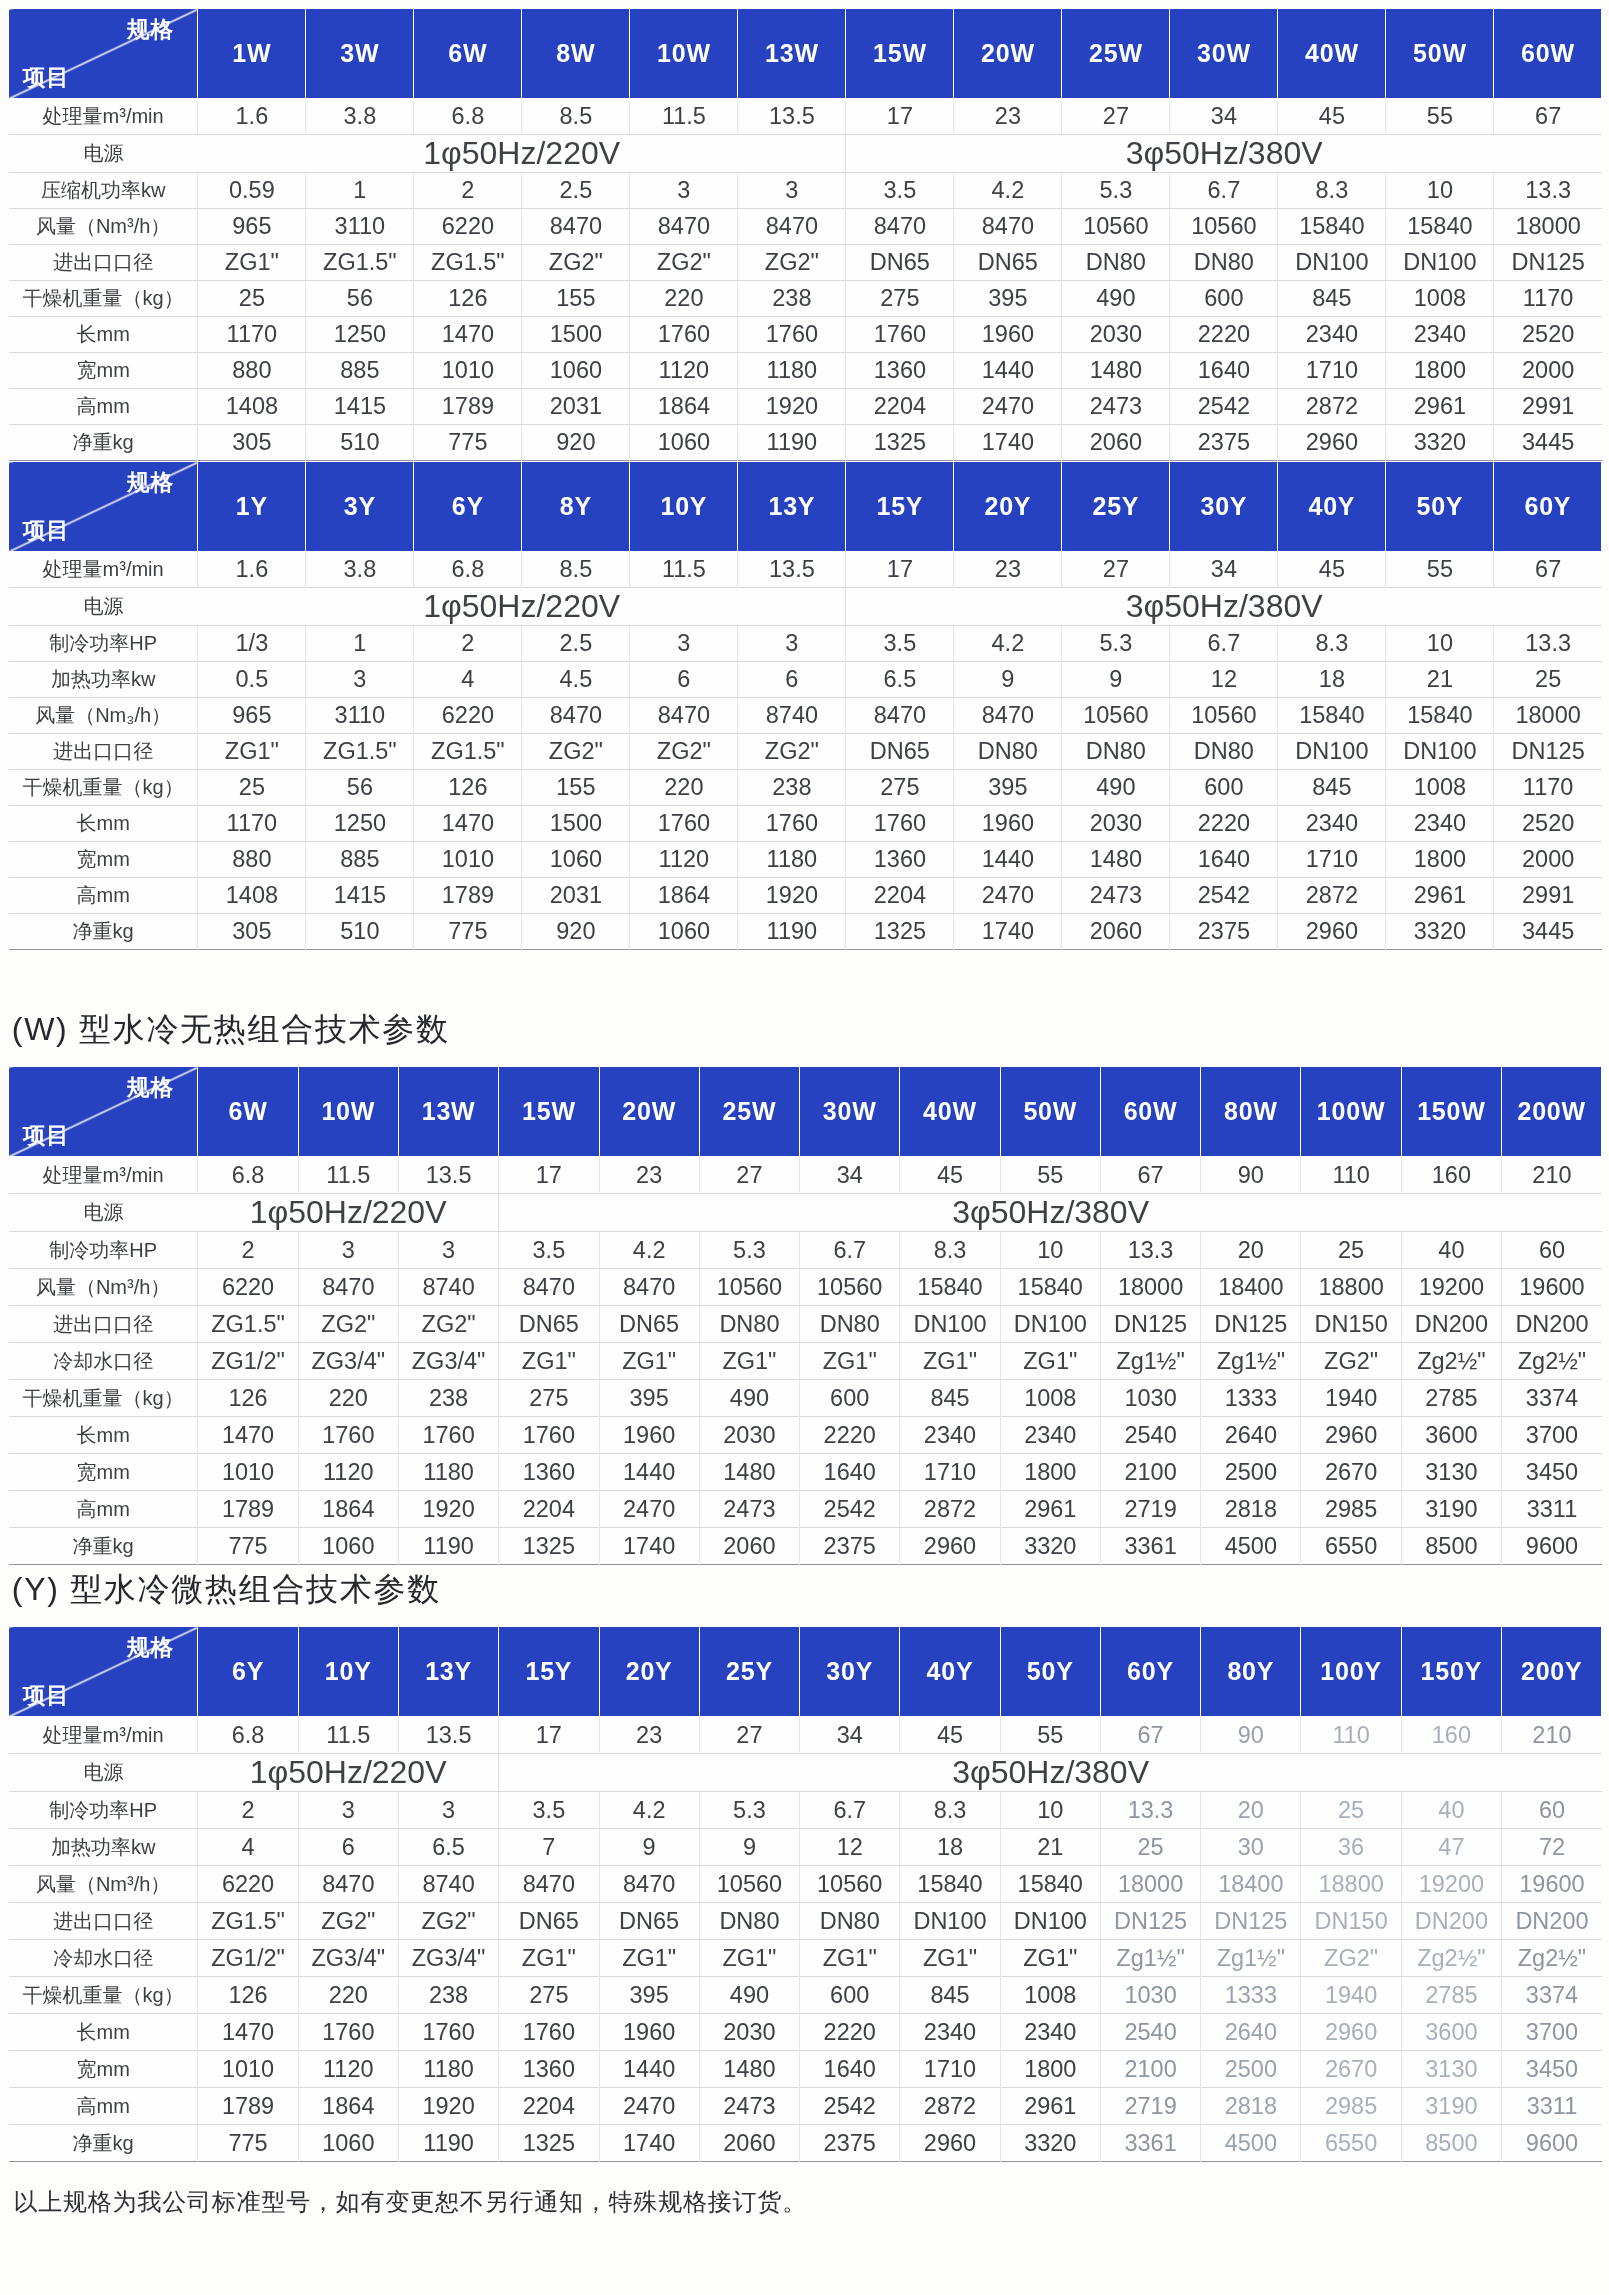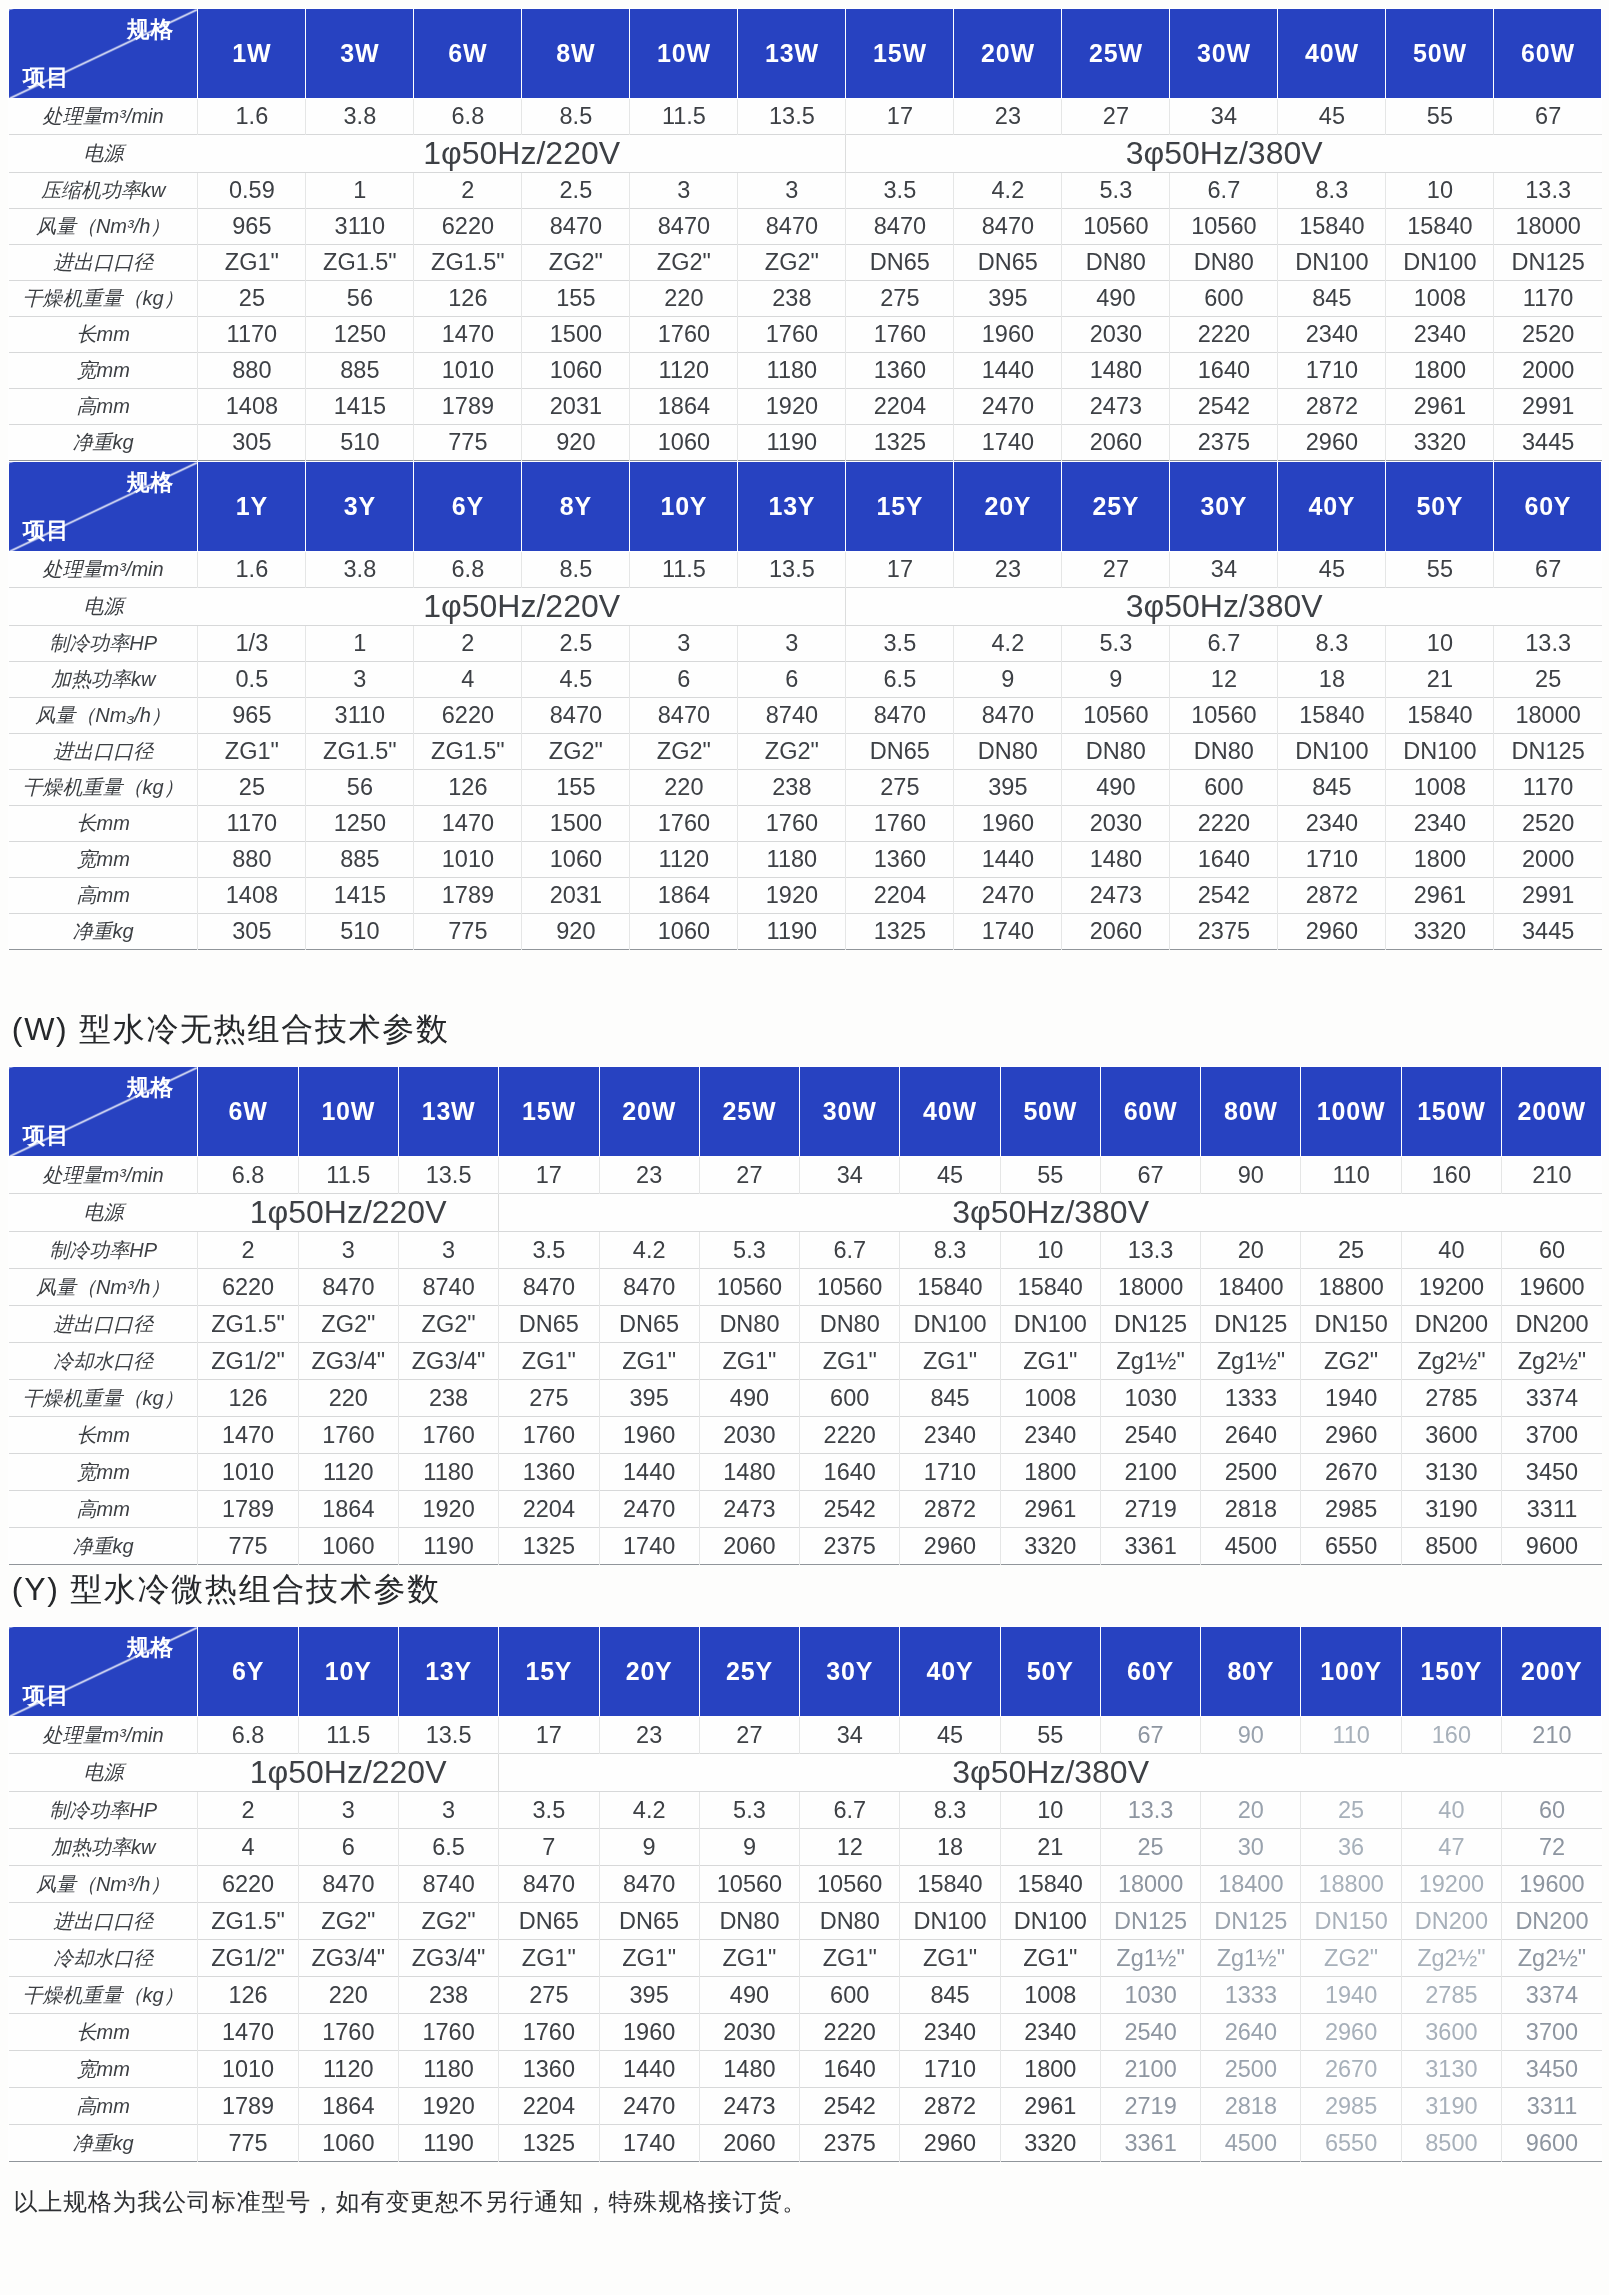--- a/index.html
+++ b/index.html
@@ -39,21 +39,21 @@
   table.spec tbody th,table.spec tbody td{
     height:35px;text-align:center;vertical-align:middle;
     font-weight:400;padding:0 1.7px;
     border-top:0.8px solid #d7d8d9;
   }
   table.spec.tall tbody th,table.spec.tall tbody td{height:36px;}
   table.spec tbody tr:first-child th,
   table.spec tbody tr:first-child td{border-top:none;}
   table.spec tbody td{font-size:23.5px;color:#3d4045;border-left:0.8px solid #e5e6e6;}
   table.spec tbody th.rowlabel{
-    font-size:20px;color:#3c3f43;border-left:none;letter-spacing:0;font-style:italic;
+    font-size:20px;color:#3c3f43;border-left:none;letter-spacing:0;
   }
   table.spec tbody td.power{border-left:none;font-size:32px;}
   table.spec tbody td.power + td.power{border-left:0.8px solid #dcdddd;}
   
   table[data-table="3"] tbody td:nth-child(11),
   table[data-table="3"] tbody td:nth-child(15){color:#8d95a0;}
   table[data-table="3"] tbody td:nth-child(12){color:#99a2ad;}
   table[data-table="3"] tbody td:nth-child(13),
   table[data-table="3"] tbody td:nth-child(14){color:#a7b0ba;}
   p.footnote{

